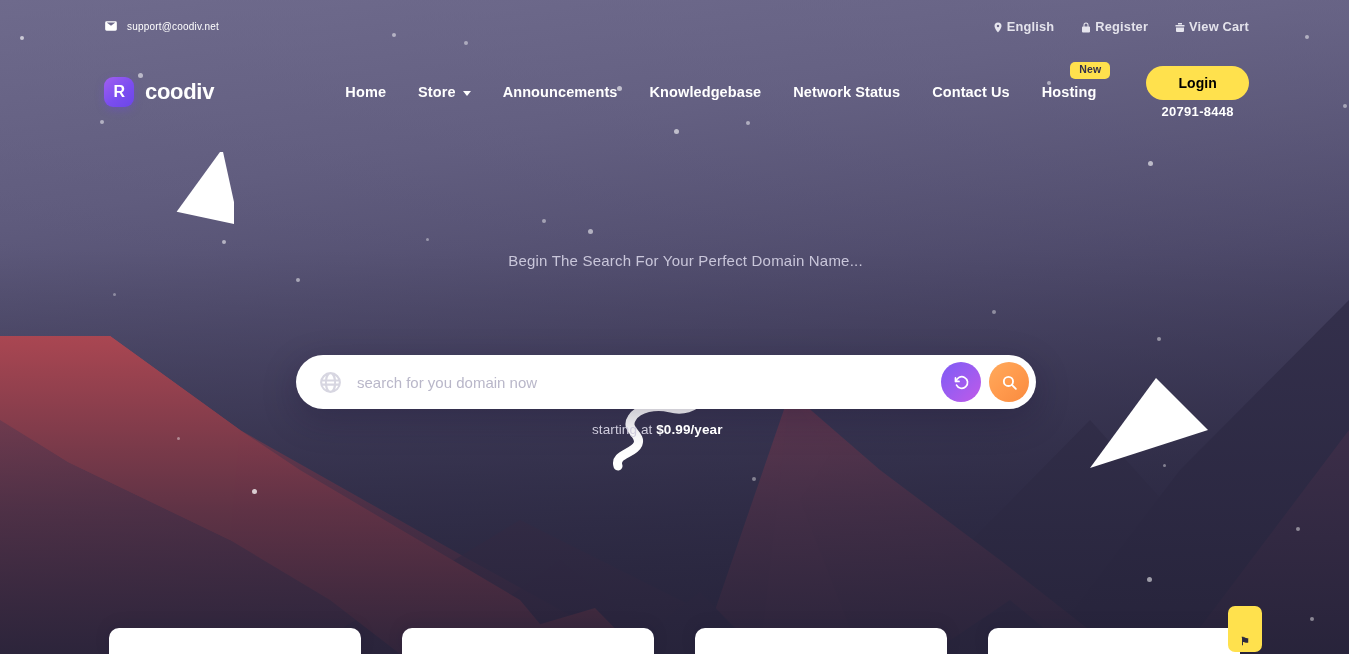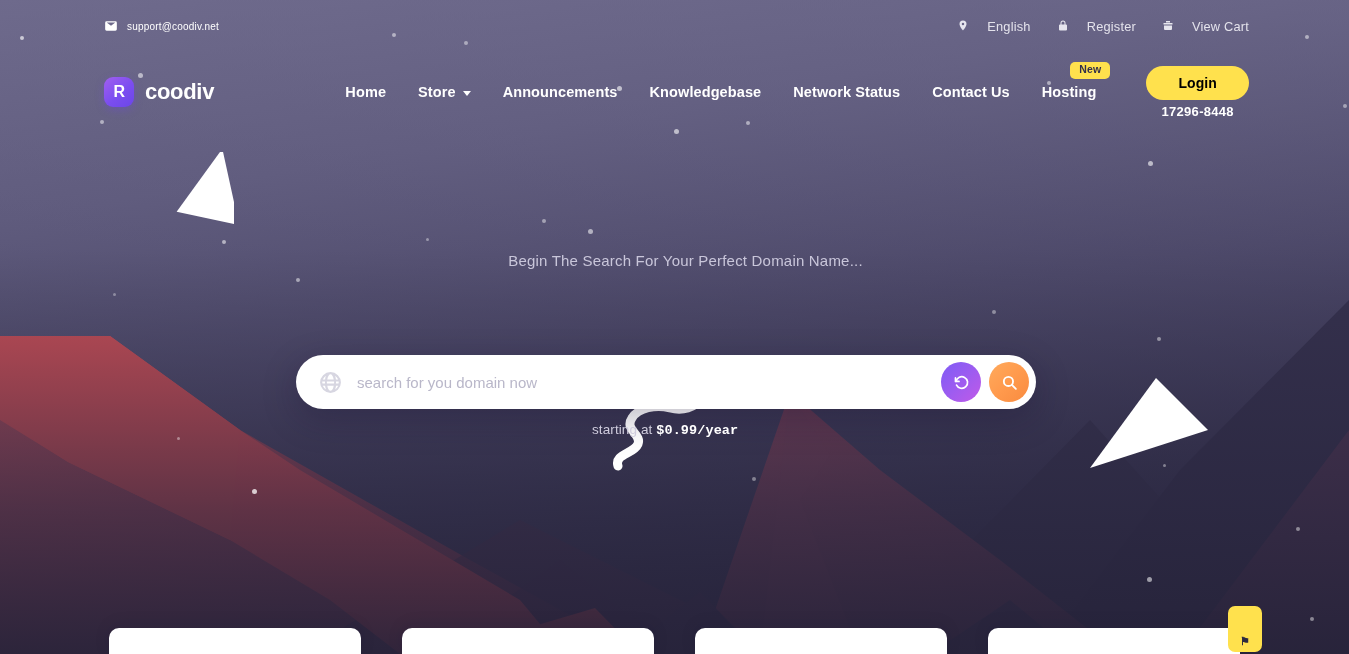--- a/index.html
+++ b/index.html
@@ -33,21 +33,21 @@
     padding:0 100px 0 104px;
     z-index:40;
   }
   .topbar-left { display:flex; align-items:center; gap:9px; }
   .topbar-left .mail-ic { display:inline-flex; width:14px; height:14px; color:#ffffff; }
   .topbar-left .mail-ic svg { width:14px; height:14px; }
   .email-text {
     color:#ffffff; font-size:10px; letter-spacing:.2px; font-weight:400;
   }
   .topbar-right { display:flex; align-items:center; gap:26px; }
-  .tb-item { display:flex; align-items:flex-start; gap:18px; cursor:pointer; }
+  .tb-item { display:flex; align-items:flex-end; gap:3px; cursor:pointer;font-weight:bold; }
   .tb-item .ic { width:12px; height:13px; display:inline-flex; color:#e6e5ee; }
   .tb-item .ic svg { width:100%; height:100%; }
   .tb-item span.lbl { color:#e4e3ec; font-size:12.8px; letter-spacing:.2px; }
 
   
   .navbar {
     position:absolute; left:0; top:52px; width:100%; height:80px;
     display:flex; align-items:center; z-index:40;
     padding:0 100px 0 104px;
   }
@@ -133,21 +133,21 @@
     display:flex; align-items:center; justify-content:center; color:#fff;
   }
   .circ-btn svg { width:17px; height:17px; }
   .btn-reset { background:linear-gradient(135deg,#7f5bf5 0%, #9d5cf0 50%, #c05ae8 100%); }
   .btn-search { background:linear-gradient(135deg,#ffaa5c 0%, #ff9a4d 50%, #f98b3f 100%); }
 
   .price-note {
     position:absolute; left:592px; top:422px; z-index:35;
     color:#cfccdd; font-size:13.5px; letter-spacing:.1px;
   }
-  .price-note b { color:#ffffff; font-weight:700;font-family:Liberation Mono, monospace; }
+  .price-note b { color:#ffffff; font-weight:700; }
 
   
   .cards {
     position:absolute; left:0; bottom:0; width:100%; height:26px; z-index:36;
     display:flex; justify-content:center; gap:41px;
   }
   .card {
     width:252px; height:26px; background:#ffffff;
     border-radius:10px 10px 0 0; box-shadow:0 -3px 16px rgba(20,16,45,.10);
     position:relative;
@@ -335,21 +335,21 @@
         <span>Contact Us</span>
       </div>
       <div class="nav-link">
         <span>Hosting</span>
         <span class="new-badge">New</span>
       </div>
     </nav>
 
     <div class="nav-right">
       <button class="login-btn">Login</button>
-      <div class="phone-num">17296-8448</div>
+      <div class="phone-num">20791-8448</div>
     </div>
   </div>
 
   <div class="hero-content">
     <div class="hero-kicker">Begin The Search For Your Perfect Domain Name...</div>
   </div>
 
   <div class="search-wrap">
     <div class="search-bar">
       <span class="globe-ic">

